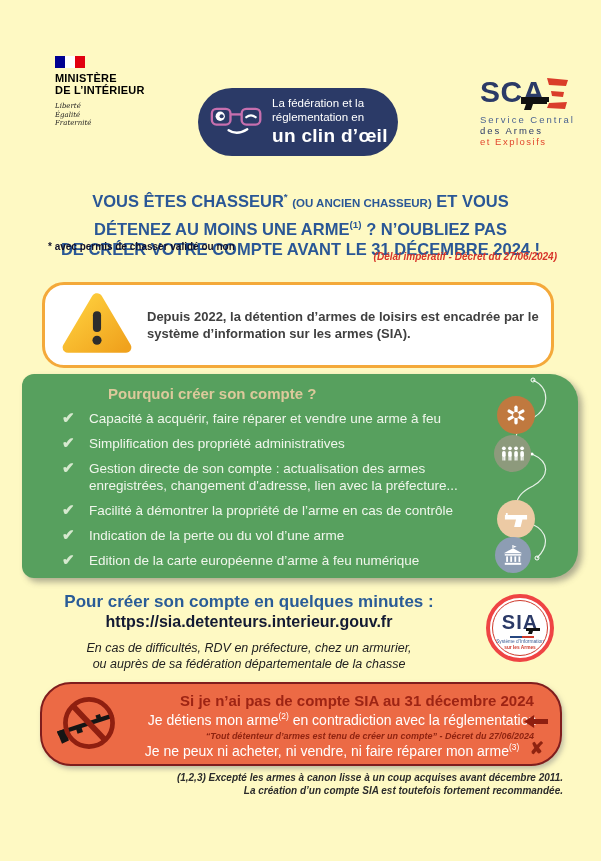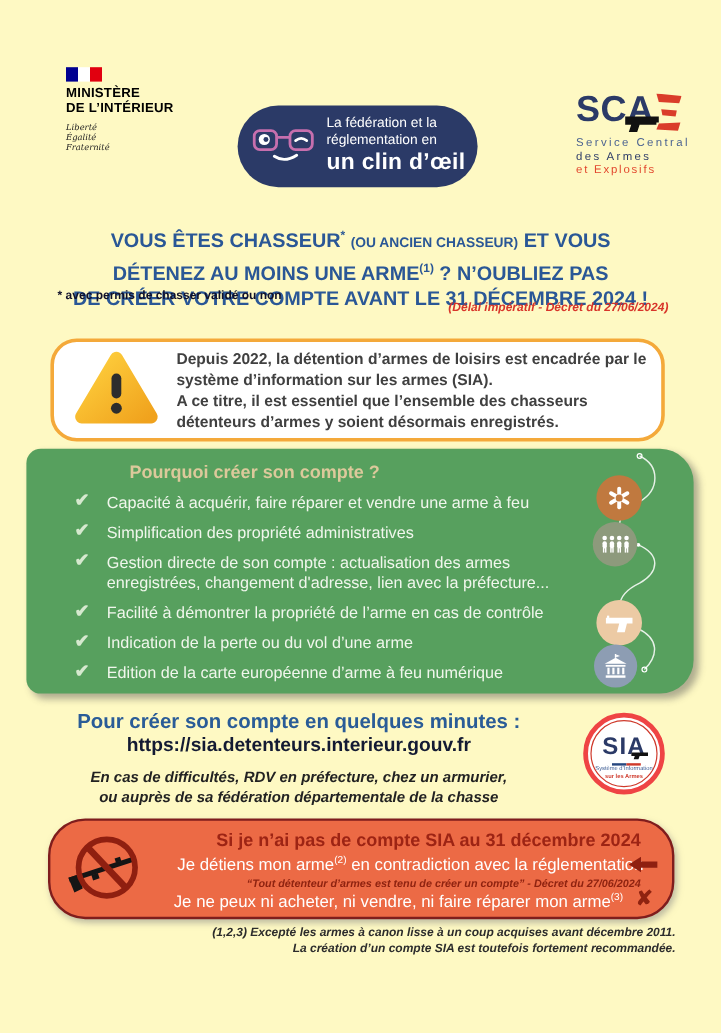--- a/index.html
+++ b/index.html
@@ -55,21 +55,21 @@
   .rail-path{position:absolute;left:0;top:0;}
   .circle{position:absolute;border-radius:50%;display:flex;align-items:center;justify-content:center;}
   .c1{left:5px;top:22px;width:38px;height:38px;background:#c0793f;}
   .c2{left:2px;top:61px;width:37px;height:37px;background:#8d9a7c;}
   .c3{left:5px;top:126px;width:38px;height:38px;background:#eccaa4;}
   .c4{left:3px;top:163px;width:36px;height:36px;background:#8d9db3;}
 
   
   .cta{position:absolute;left:28px;top:592px;width:442px;text-align:center;color:#2a5c97;font-weight:800;font-size:17px;}
   .url{position:absolute;left:28px;top:613px;width:442px;text-align:center;color:#131a33;font-weight:800;font-size:16px;cursor:pointer;}
-  .help{position:absolute;left:28px;top:640px;width:442px;text-align:center;font-style:italic;font-size:12.5px;color:#222;line-height:16px;font-weight:bold;}
+  .help{position:absolute;left:28px;top:640px;width:442px;text-align:center;font-style:italic;font-size:12.5px;color:#222;line-height:16px;}
 
   .sia{position:absolute;left:486px;top:594px;width:68px;height:68px;border-radius:50%;
        border:4px solid #ef4444;box-sizing:border-box;background:#fff;}
   .sia-inner{position:absolute;inset:2px;border:1.5px solid #cf3a2c;border-radius:50%;}
   .sia-acro{position:absolute;left:0;right:0;top:13px;text-align:center;font-size:20px;font-weight:900;
             color:#2b3a67;letter-spacing:1px;}
   .sia-gun{position:absolute;left:36px;top:22px;}
   .sia-div{position:absolute;left:20px;top:38px;width:24px;height:1.5px;display:flex;}
   .sia-div .dl{flex:1;background:#27477f;}
   .sia-div .dr{flex:1;background:#cf3a2c;}
@@ -180,21 +180,20 @@
           </linearGradient>
         </defs>
         <path d="M42 10 L74 64 L10 64 Z" fill="url(#tg)" stroke="url(#tg)" stroke-width="12" stroke-linejoin="round"></path>
         <rect x="37.5" y="24" width="9" height="23" rx="4.5" fill="#2d2d2d"></rect>
         <circle cx="42" cy="56" r="5" fill="#2d2d2d"></circle>
       </svg>
     </span>
     <div class="warn-text">
       <span>Depuis 2022, la détention d’armes de loisirs est encadrée par le système d’information sur les armes (SIA).</span>
       <br>
-      <span>A ce titre, il est essentiel que l’ensemble des chasseurs détenteurs d’armes y soient désormais enregistrés.</span>
     </div>
   </div>
 
   <div class="green-box">
     <div class="green-title">Pourquoi créer son compte ?</div>
     <ul class="green-list">
       <li>
         <span class="check">✔</span>
         <span>Capacité à acquérir, faire réparer et vendre une arme à feu</span>
       </li>

